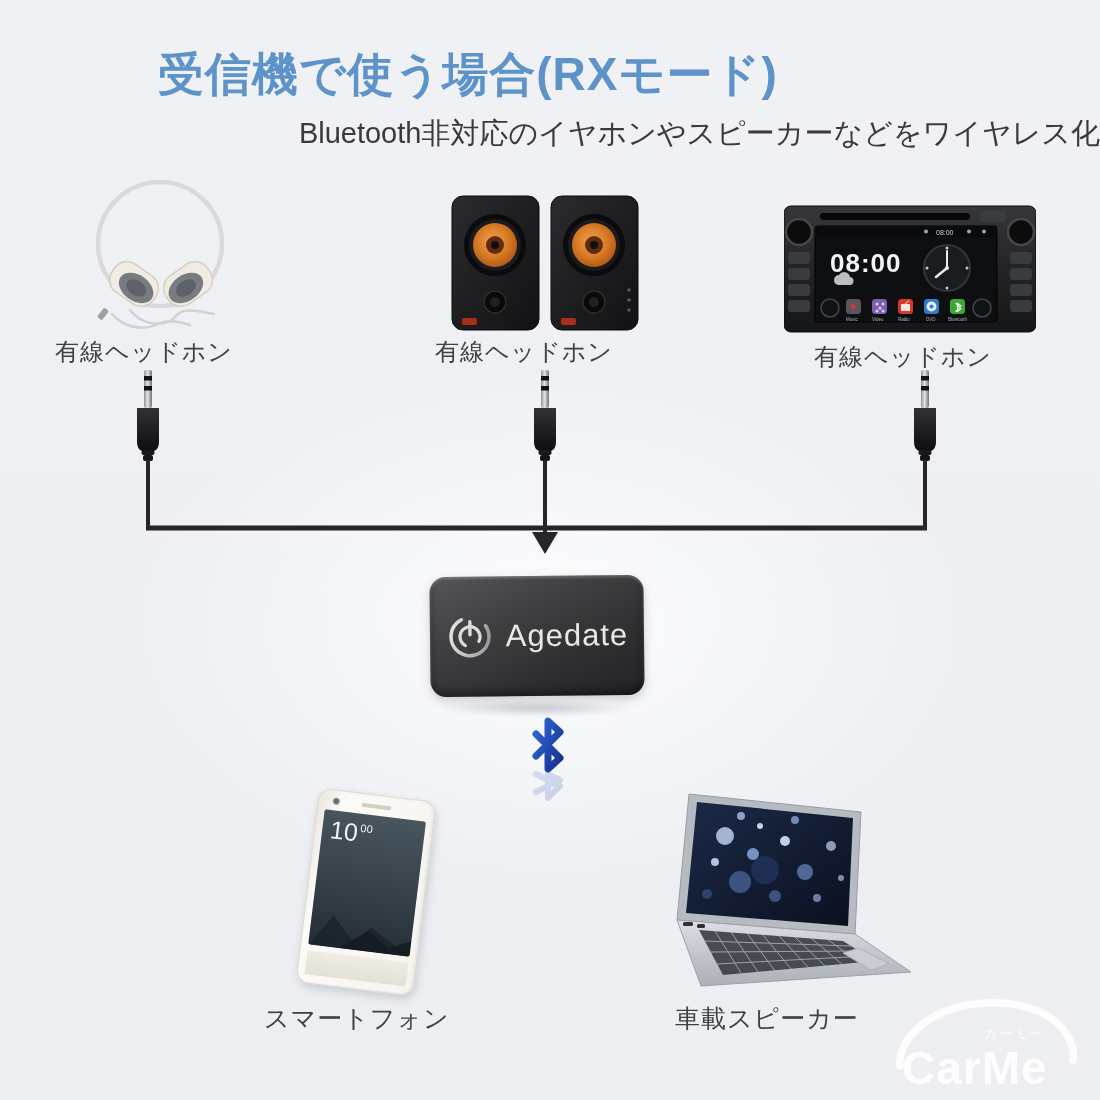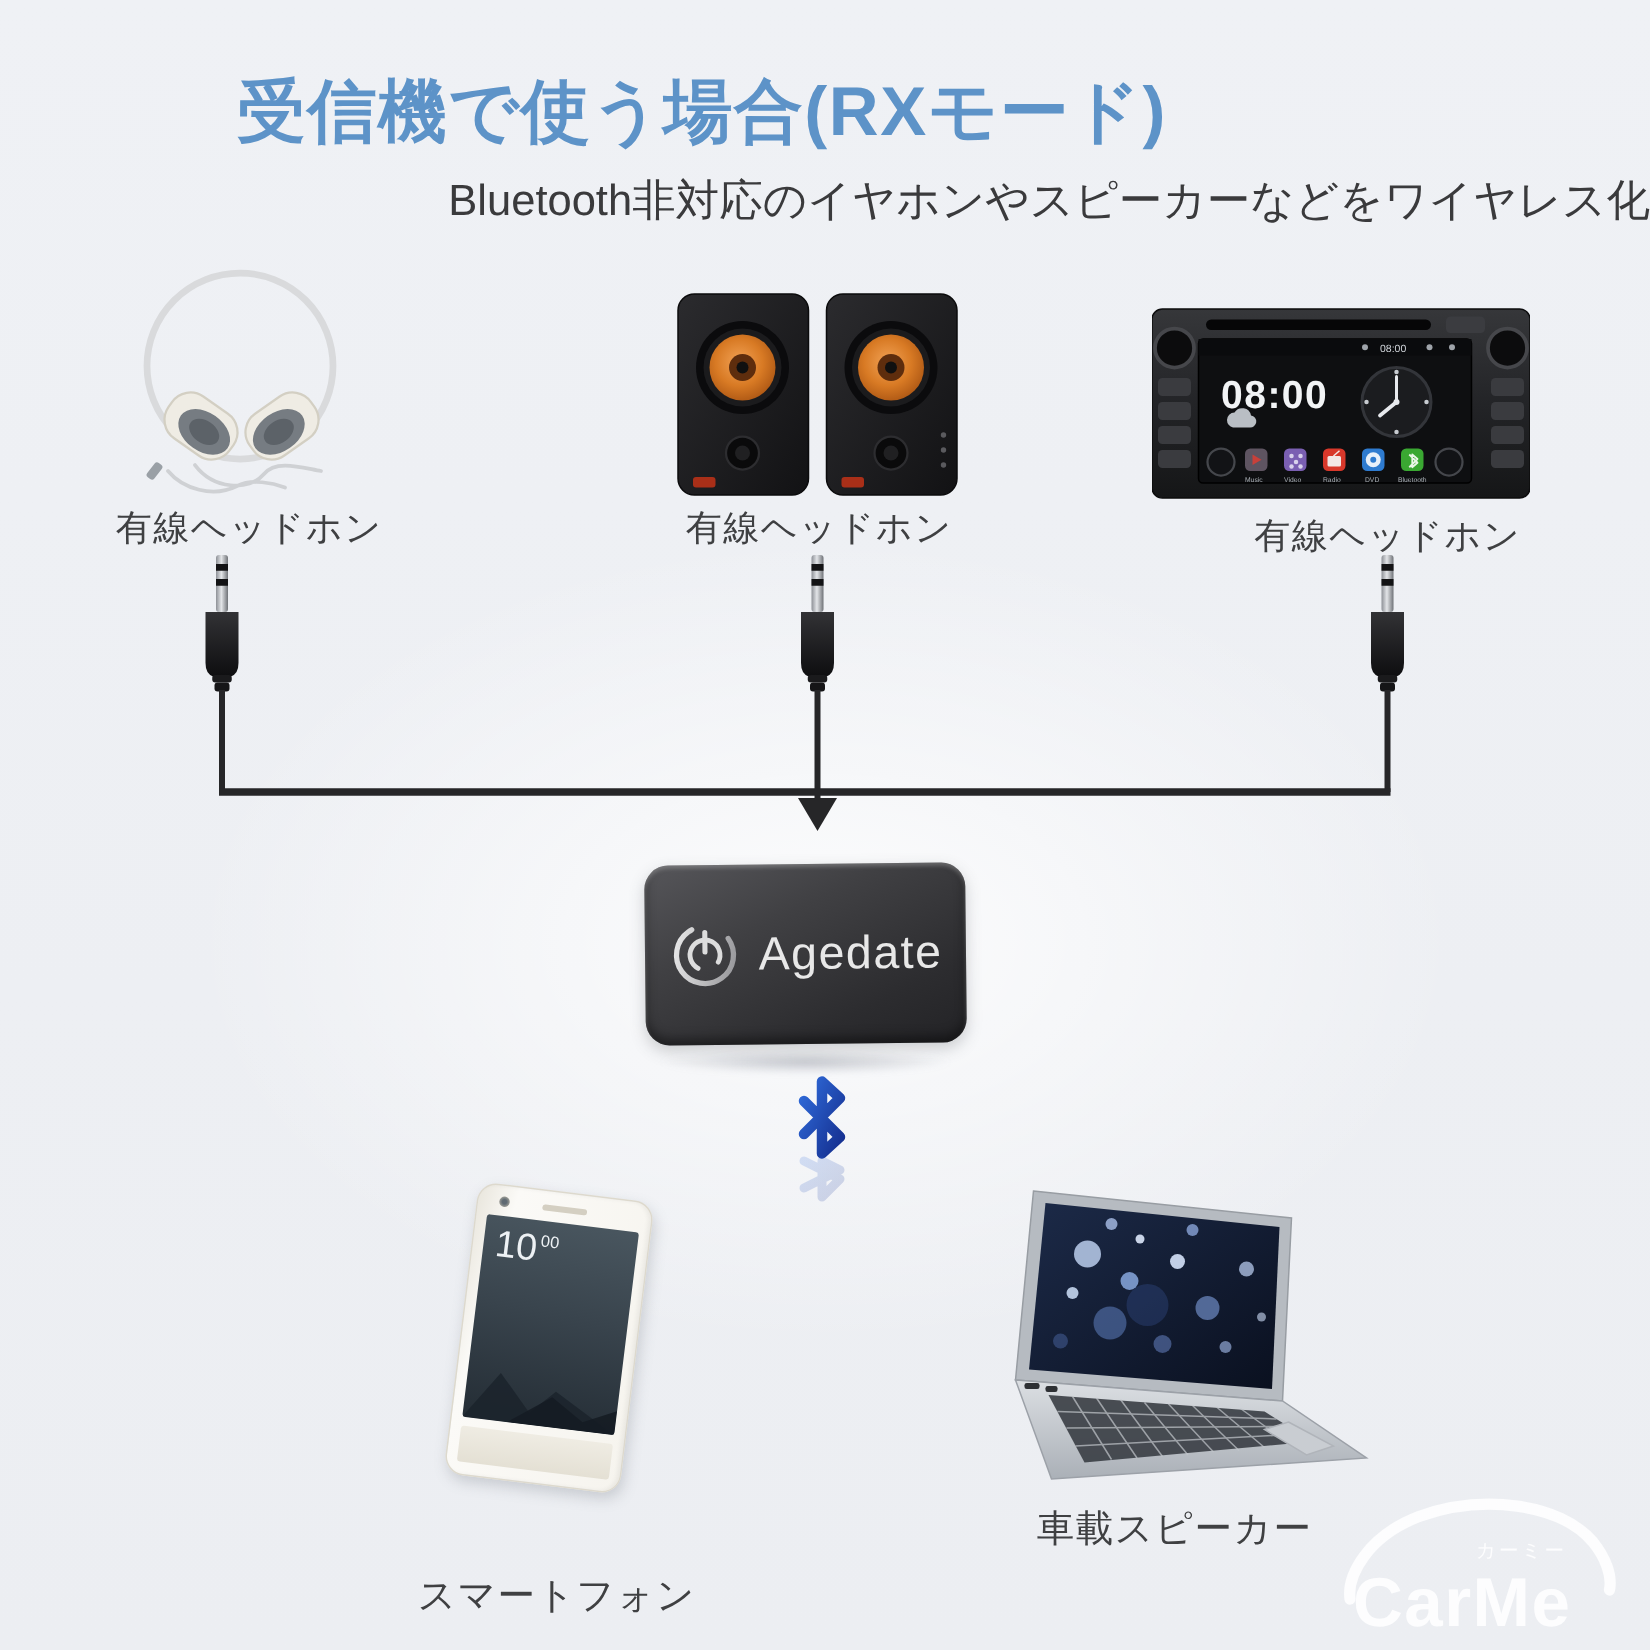--- a/index.html
+++ b/index.html
@@ -14,21 +14,21 @@
   .title{
     left:0;top:44px;width:936px;text-align:center;
     font-size:46px;font-weight:600;letter-spacing:1px;
     color:var(--title-blue,#5d93c8);
   }
   .subtitle{
     left:0;top:114px;width:1100px;text-align:right;
     font-size:29px;font-weight:500;color:var(--text-dark,#3a3a3c);
   }
   .dev-label{
-    text-align:right;font-size:24px;color:#3f4042;font-weight:500;letter-spacing:1px;
+    text-align:left;font-size:24px;color:#3f4042;font-weight:500;letter-spacing:1px;
   }
   .dev-label.bottom{font-size:25px;}
   
   .receiver{
     left:430px;top:576px;width:214px;height:120px;border-radius:16px;
     background:linear-gradient(155deg,#56565a 0%,#404043 35%,#2c2c2f 75%,#232326 100%);
     box-shadow:inset 0 2px 3px rgba(255,255,255,.25), inset 0 -4px 8px rgba(0,0,0,.45), 0 4px 10px rgba(70,75,85,.25);
     display:flex;align-items:center;justify-content:center;gap:12px;
     transform:rotate(-.6deg);
   }
@@ -123,21 +123,21 @@
       <circle cx="45" cy="110" r="11" fill="#0a0a0b" stroke="#2d2d30" stroke-width="1.5"></circle>
       <circle cx="45" cy="110" r="5" fill="#202022"></circle>
       <rect x="12" y="126" width="15" height="7" rx="2" fill="#c23318" opacity=".85"></rect>
       <circle cx="80" cy="98" r="1.8" fill="#5a5a5e"></circle>
         <circle cx="80" cy="108" r="1.8" fill="#5a5a5e"></circle>
         <circle cx="80" cy="118" r="1.8" fill="#5a5a5e"></circle>
     </g>
   </svg>
 </div>
 
-<div class="abs" style="left:768px;top:204px;width:279px;height:132px;">
+<div class="abs" style="left:784px;top:204px;width:279px;height:132px;">
   <svg width="252" height="132" viewBox="0 0 252 132">
     <defs>
       <linearGradient id="carBody" x1="0" y1="0" x2="0" y2="1">
         <stop offset="0" stop-color="#36373a"></stop>
           <stop offset="0.5" stop-color="#232427"></stop>
           <stop offset="1" stop-color="#151617"></stop>
       </linearGradient>
     </defs>
     <rect x="0" y="2" width="252" height="126" rx="7" fill="url(#carBody)" stroke="#0c0c0d"></rect>
     <rect x="36" y="9" width="150" height="7" rx="3.5" fill="#060607"></rect>
@@ -330,21 +330,21 @@
         <line x1="150" y1="151" x2="181" y2="181"></line>
       <line x1="166" y1="152" x2="198" y2="179"></line>
         <line x1="182" y1="153" x2="215" y2="177"></line>
     </g>
     <polygon points="214,162 244,178 226,184 198,167" fill="#c9cdd2" stroke="#b0b4ba" stroke-width="1"></polygon>
     <rect x="38" y="136" width="10" height="4" rx="1.5" fill="#2e3034"></rect>
     <rect x="52" y="138" width="8" height="4" rx="1.5" fill="#2e3034"></rect>
   </svg>
 </div>
 
-<div class="abs dev-label bottom" style="left:264px;top:1002px;width:200px;margin-top:45px;">スマートフォン</div>
+<div class="abs dev-label bottom" style="left:264px;top:1002px;width:200px;">スマートフォン</div>
 <div class="abs dev-label bottom" style="left:675px;top:1002px;width:200px;">車載スピーカー</div>
 
 <div class="abs wm" style="left:888px;top:994px;width:205px;height:100px;">
   <svg width="205" height="100" viewBox="0 0 205 100">
     <path d="M12,72 C10,56 24,30 58,17 C100,2 152,8 174,34 C182,44 187,56 185,66" fill="none" stroke="#ffffff" stroke-width="7.5" stroke-linecap="round" opacity=".92"></path>
     <text x="14" y="90" font-size="46" font-weight="bold" fill="#ffffff" opacity=".95" letter-spacing="1">CarMe</text>
     <text x="96" y="44" font-size="13" fill="#ffffff" opacity=".92" letter-spacing="2">カーミー</text>
   </svg>
 </div>
 

